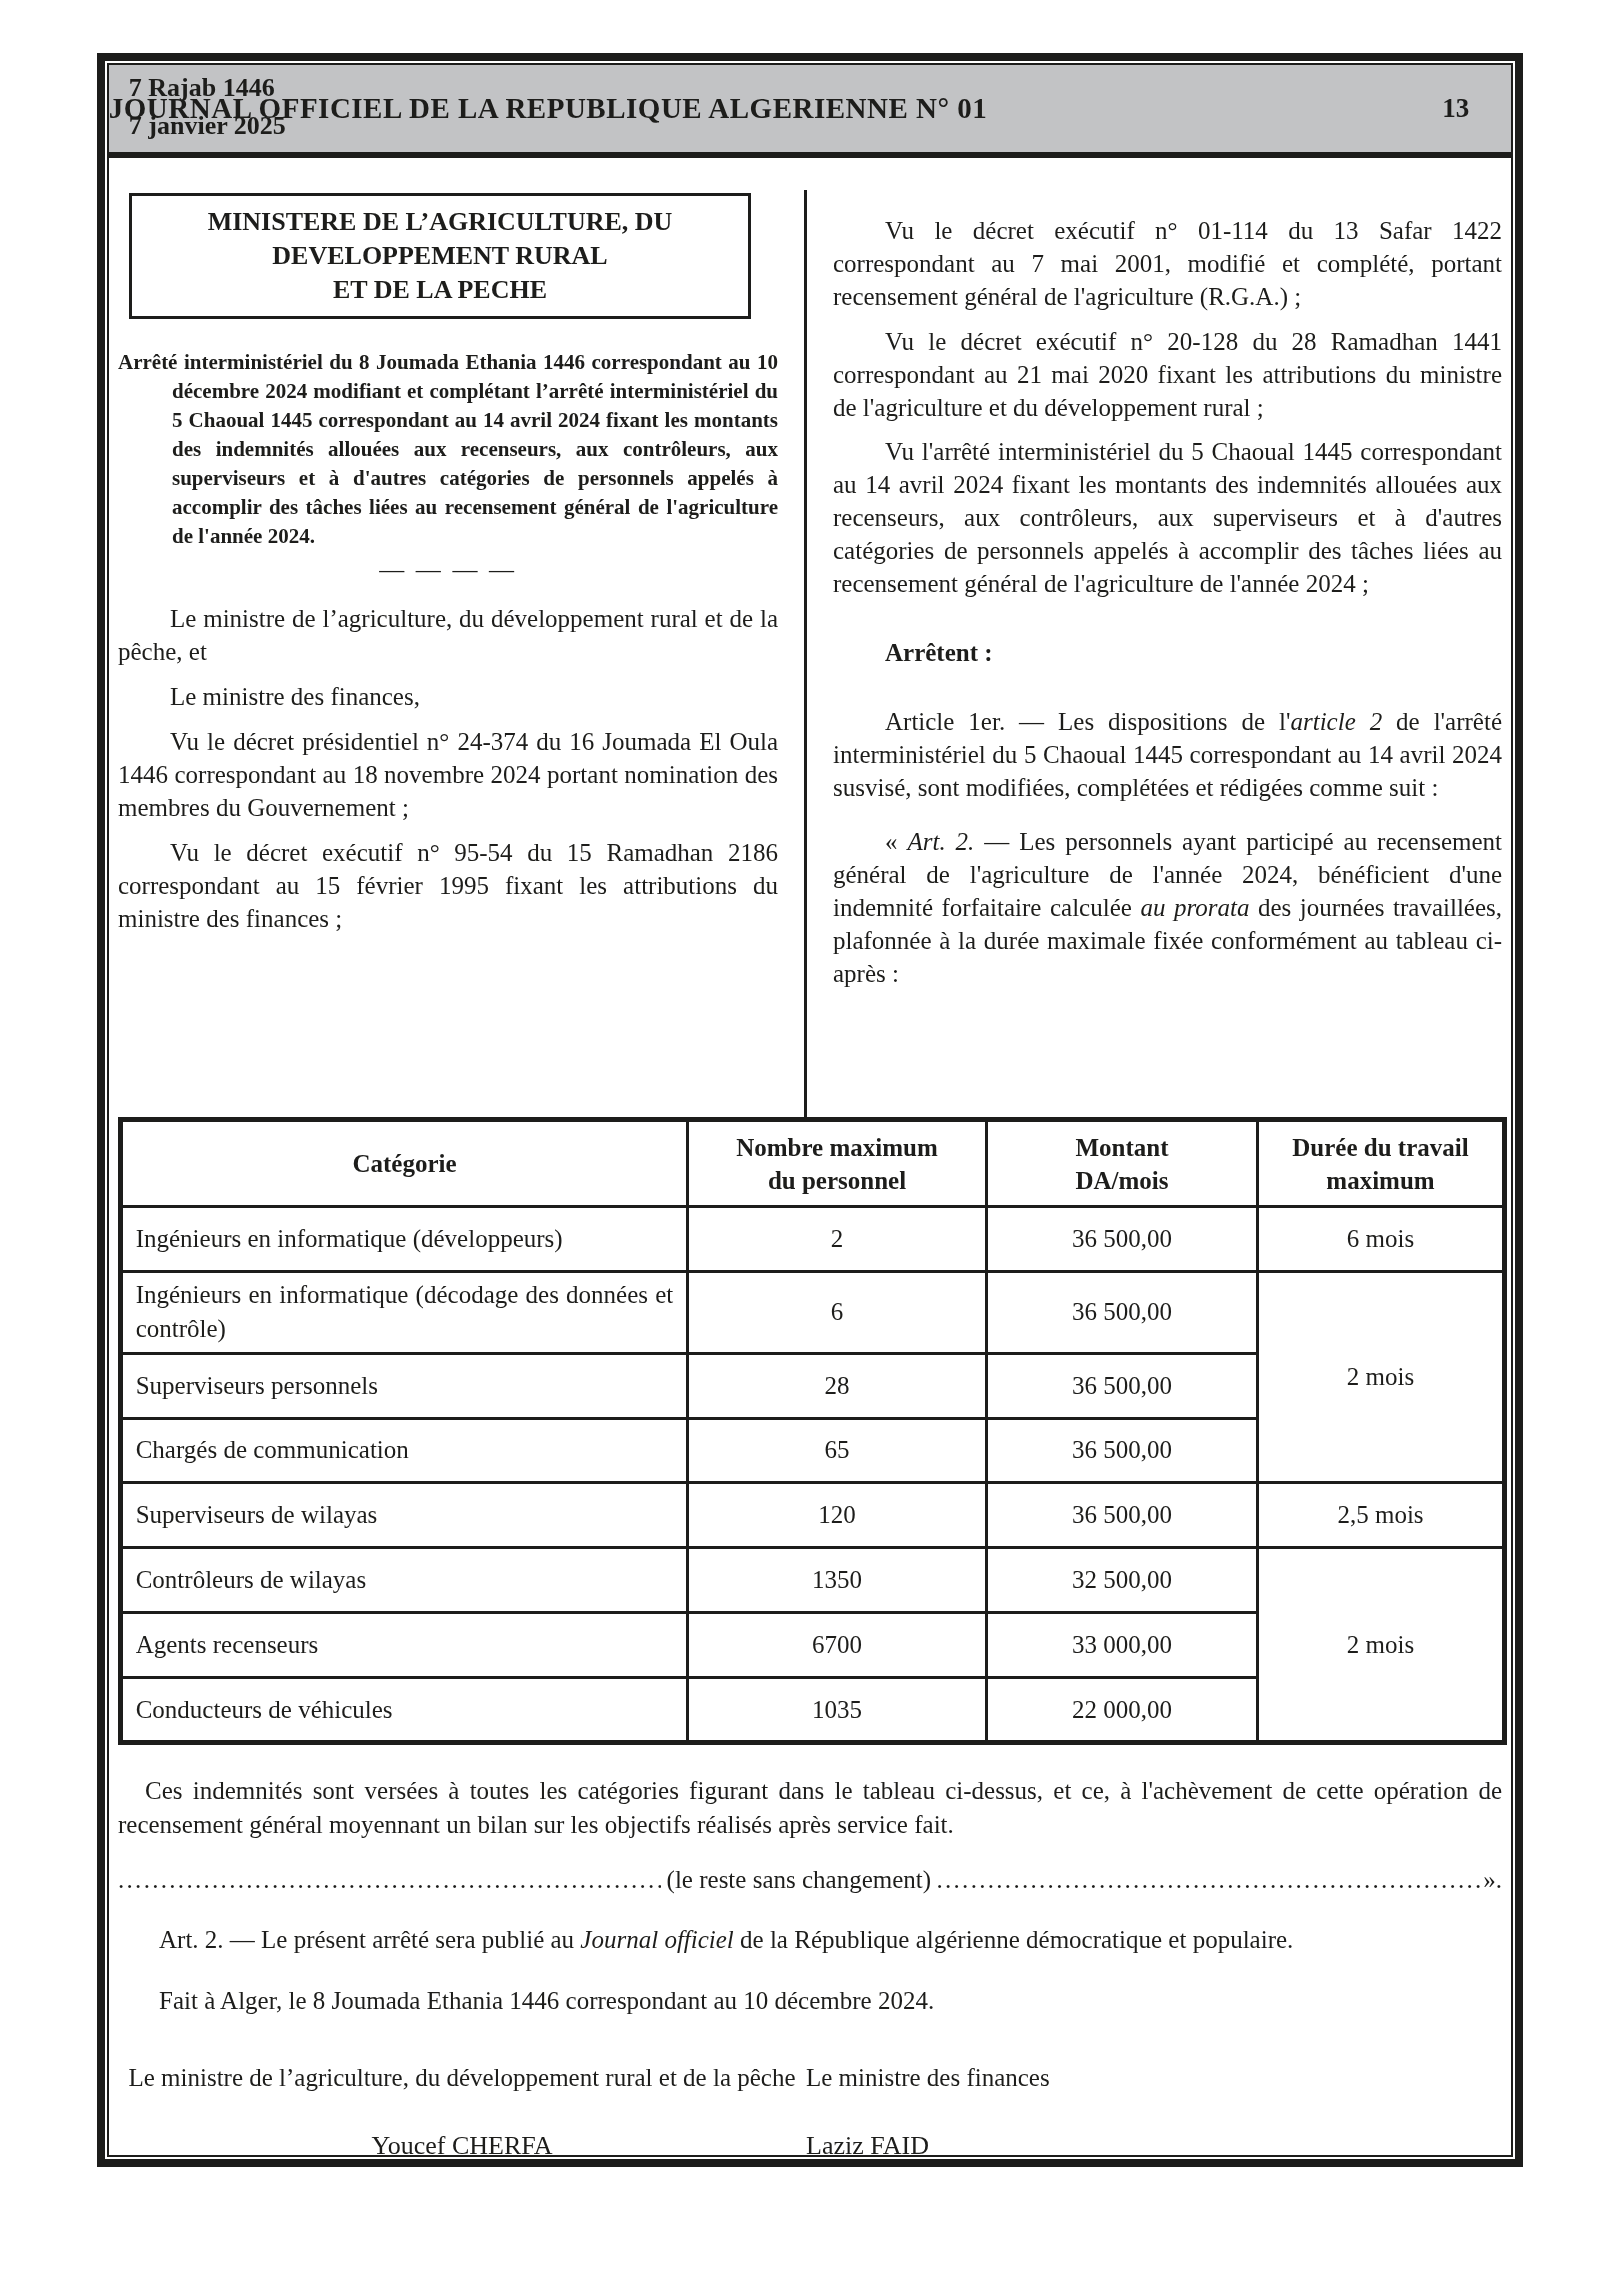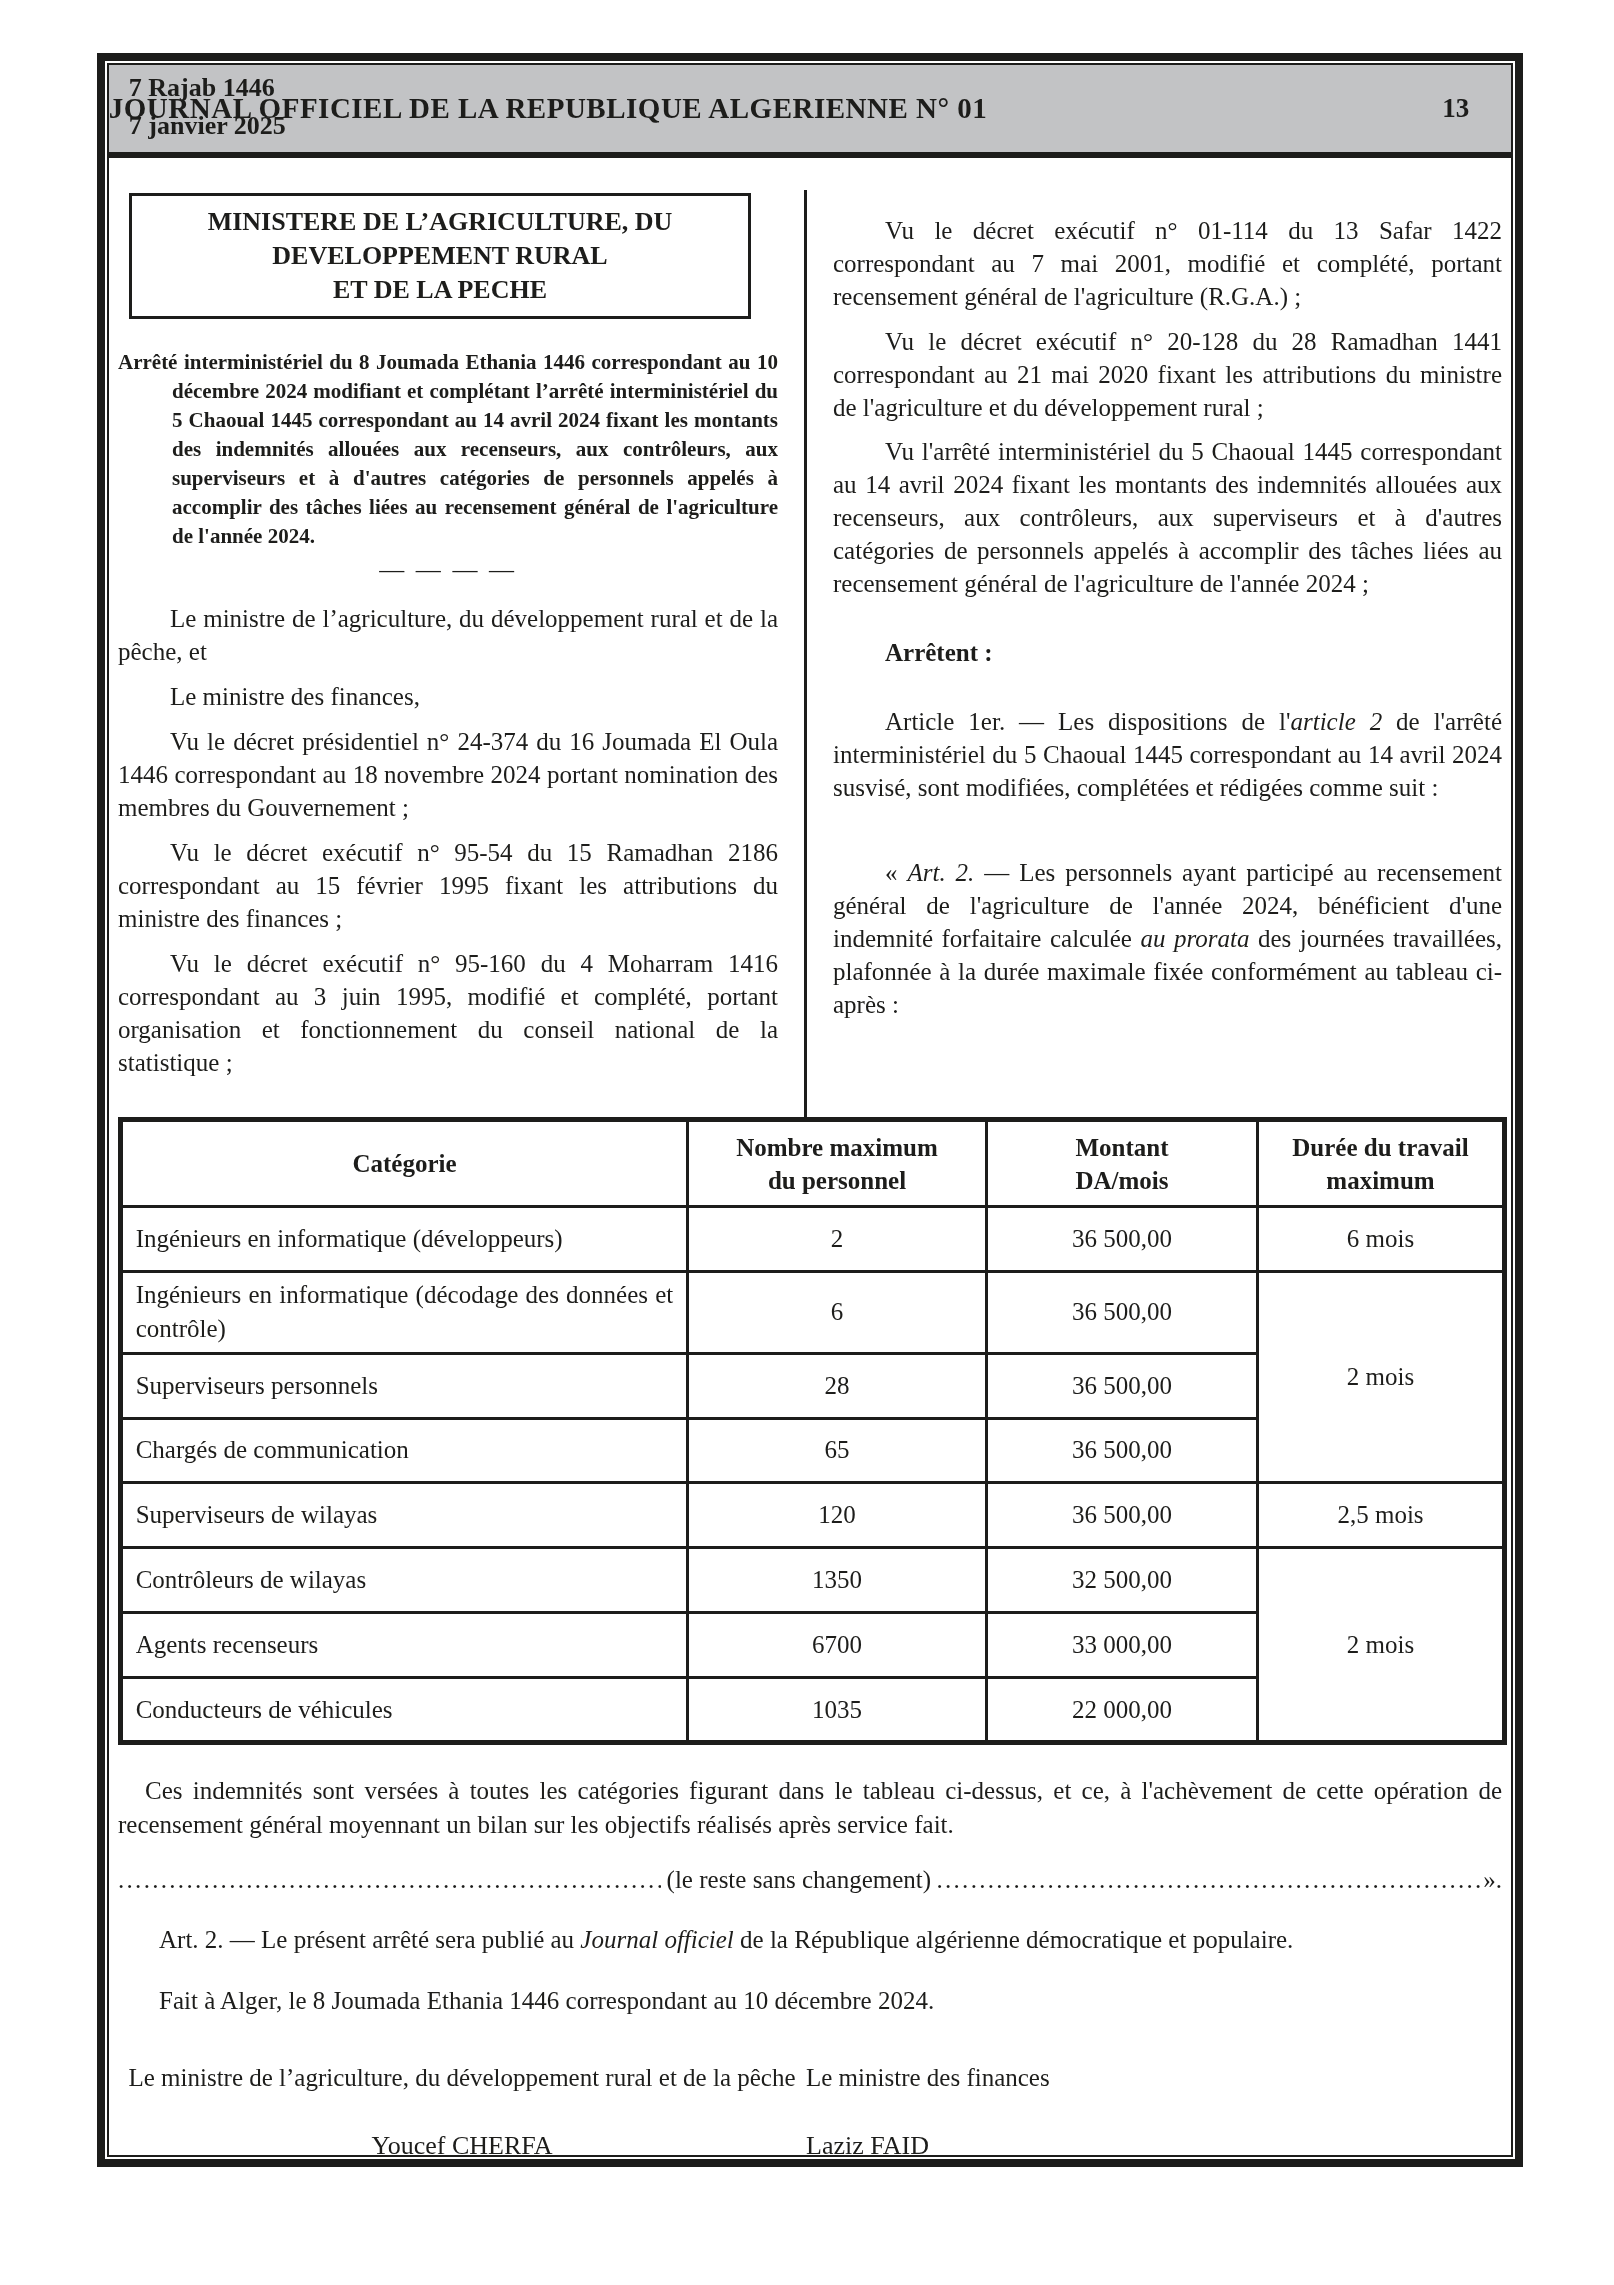--- a/index.html
+++ b/index.html
@@ -30,21 +30,21 @@
     text-align:center;font-weight:bold;font-size:26px;line-height:34px;}
   .decree-title{margin-top:29px;font-weight:bold;font-size:21px;line-height:29px;
     text-align:justify;padding-left:54px;text-indent:-54px;}
   .sep{text-align:center;font-size:25px;margin:5.4px 0 0 0;letter-spacing:2.7px;}
   p.body{font-size:25px;text-align:justify;text-indent:52px;margin:11.8px 0 0 0;}
   .col-left p.body{line-height:33px;}
   .col-right p.body{line-height:33px;}
   .col-left p.first{margin-top:18px;}
   p.arretent{font-weight:bold;margin-top:36px;}
   p.article{margin-top:36px;}
-  p.quote{margin-top:52px;}
+  p.quote{margin-top:21px;}
   .it{font-style:italic;}
   
   table.tbl{table-layout:fixed;border-collapse:collapse;width:1384px;
     border:5.4px solid #1d1d1b;margin-top:0;}
   .tbl th,.tbl td{border:3.6px solid #1d1d1b;font-size:25px;vertical-align:middle;}
   .tbl th{font-weight:bold;text-align:center;height:76px;line-height:33px;
     white-space:pre-line;padding:3.6px 7.2px;}
   .tbl td{height:51px;padding:5.4px 12.7px;}
   .tbl td.cat{text-align:justify;line-height:34px;}
   .tbl td.num{text-align:center;}
@@ -86,21 +86,20 @@
         <div>MINISTERE DE L’AGRICULTURE, DU</div>
         <div>DEVELOPPEMENT RURAL</div>
         <div>ET DE LA PECHE</div>
       </div>
       <div class="decree-title">Arrêté interministériel du 8 Joumada Ethania 1446 correspondant au 10 décembre 2024  modifiant et complétant l’arrêté interministériel du 5 Chaoual 1445 correspondant au 14 avril 2024 fixant les montants des indemnités allouées aux recenseurs, aux contrôleurs, aux superviseurs et à d'autres catégories de personnels appelés à accomplir des tâches liées au recensement général de l'agriculture de l'année 2024.</div>
       <div class="sep">— — — —</div>
       <p class="body first">Le ministre de l’agriculture, du développement rural et de la pêche, et</p>
       <p class="body">Le ministre des finances,</p>
       <p class="body">Vu le décret présidentiel n° 24-374 du 16 Joumada El Oula 1446 correspondant au 18 novembre 2024 portant nomination des membres du Gouvernement ;</p>
       <p class="body">Vu le décret exécutif n° 95-54 du 15 Ramadhan 2186 correspondant au 15 février 1995 fixant les attributions du ministre des finances ;</p>
-      <p class="body">Vu le décret exécutif n° 95-160 du 4 Moharram 1416 correspondant au 3 juin 1995, modifié et complété, portant organisation et fonctionnement du conseil national de la statistique ;</p>
     </div>
     <div class="gutter">
       <div class="rule"></div>
     </div>
     <div class="col-right">
       <p class="body">Vu le décret exécutif n° 01-114 du 13 Safar 1422 correspondant au 7 mai 2001, modifié et complété, portant recensement général de l'agriculture (R.G.A.) ;</p>
       <p class="body">Vu le décret exécutif n° 20-128 du 28 Ramadhan 1441 correspondant au 21 mai 2020 fixant les attributions du ministre de l'agriculture et du développement rural ;</p>
       <p class="body">Vu l'arrêté interministériel du 5 Chaoual 1445 correspondant au 14 avril 2024 fixant les montants des indemnités allouées aux recenseurs, aux contrôleurs, aux superviseurs et à d'autres catégories de personnels appelés à accomplir des tâches liées au recensement général de l'agriculture de l'année 2024 ;</p>
       <p class="body arretent">Arrêtent :</p>
       <p class="body article"><span>Article 1er. — Les dispositions de l'</span><span class="it">article 2</span><span> de l'arrêté interministériel du 5 Chaoual 1445 correspondant au 14 avril 2024 susvisé, sont modifiées, complétées et rédigées comme suit :</span></p>

